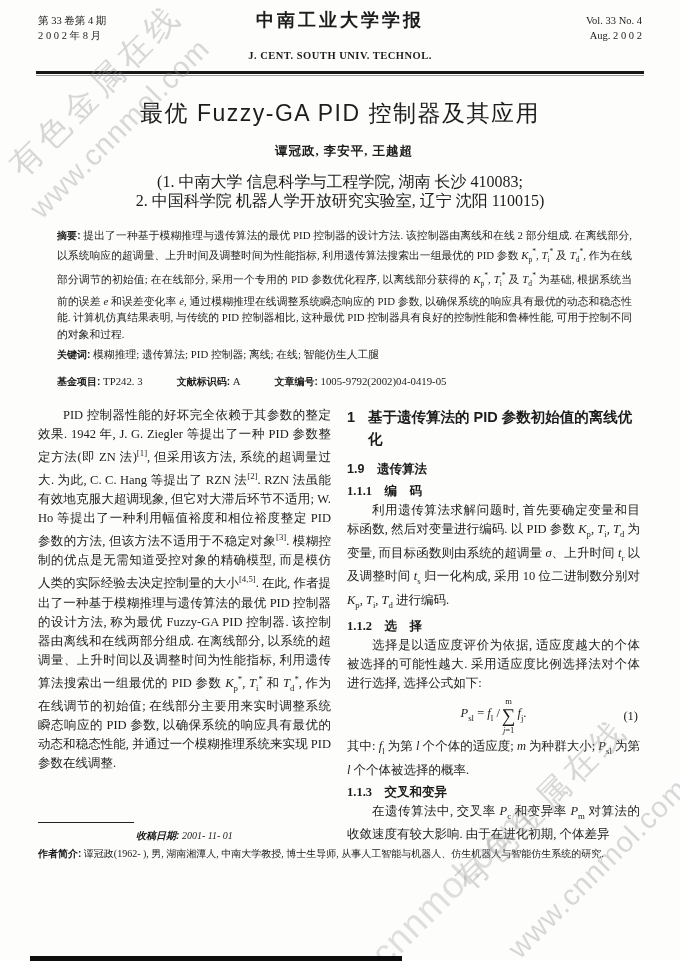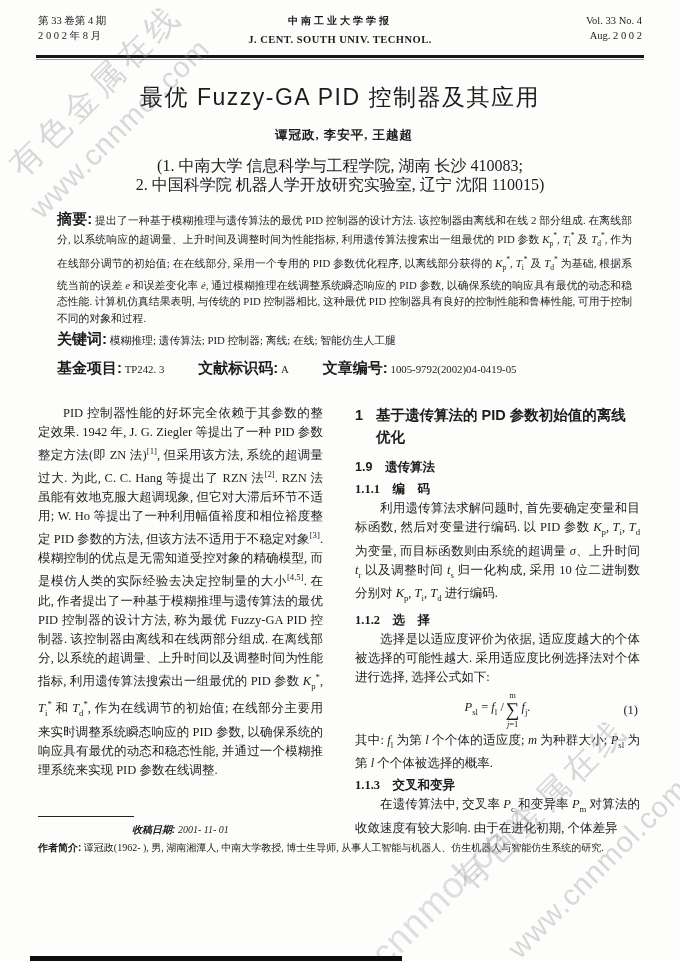--- a/index.html
+++ b/index.html
@@ -14,39 +14,39 @@
       font-family:"Liberation Sans","DejaVu Sans",sans-serif;}
   .wm-cn{font-size:33px;letter-spacing:5px;}
   .wm-www{font-size:29px;letter-spacing:1px;}
   .wm-big{font-size:37px;opacity:.26;}
   
   .jheader{display:flex;justify-content:space-between;align-items:flex-start;
            padding:13px 38px 4px 38px;font-size:10.5px;line-height:15px;}
   .jh-left,.jh-right{width:130px;}
   .jh-right{text-align:right;}
   .jh-center{flex:1;text-align:center;}
-  .jh-cn{font-size:10px;font-weight:bold;letter-spacing:3px;
+  .jh-cn{font-size:18px;font-weight:bold;letter-spacing:3px;
          font-family:"Liberation Sans","DejaVu Sans",sans-serif;text-align:center;}
-  .jh-en{font-size:10.5px;font-weight:bold;letter-spacing:.5px;margin-top:4px;}
+  .jh-en{font-size:10.5px;font-weight:bold;letter-spacing:.5px;margin-top:20px;}
   .rule{margin:4px 36px 0 36px;height:2.5px;background:#171717;}
   .rule2{margin:1px 36px 0 36px;height:1px;background:#9a9a9a;}
   
   .title{margin-top:22px;text-align:center;font-size:23px;font-weight:normal;
          letter-spacing:1.5px;
          font-family:"Liberation Sans","DejaVu Sans",sans-serif;}
   .authors{margin-top:14px;text-align:center;font-size:12.5px;font-weight:bold;letter-spacing:1px;padding-left:8px;}
   .affil{margin-top:12px;text-align:center;font-size:16px;line-height:19px;}
   
   .abs{margin:17px 48px 0 57px;font-size:10.8px;line-height:16.5px;text-align:justify;}
-  .abs b,.kw b,.clc b{font-family:"Liberation Sans","DejaVu Sans",sans-serif;font-size:15px;}
+  .abs b,.kw b,.clc b{font-family:"Liberation Sans","DejaVu Sans",sans-serif;font-size:10px;}
   .kw{margin:4px 48px 10px 57px;font-size:10.8px;line-height:17px;}
   .clc{margin:4px 48px 0 57px;font-size:10.8px;line-height:17px;display:flex;}
   .clc .pair{margin-right:34px;white-space:nowrap;}
   
-  .cols{display:flex;gap:32px;margin:26px 40px 0 38px;}
+  .cols{display:flex;gap:16px;margin:16px 40px 0 38px;}
   .col{flex:1;display:flex;flex-direction:column;font-size:12.5px;
        line-height:19px;text-align:justify;}
   .para{text-indent:2em;}
   .fnblock{margin-top:auto;padding-top:6px;}
   .fnsep{width:96px;height:1px;background:#222;margin-bottom:5px;}
   .fnline{font-size:10px;line-height:16px;text-align:center;text-indent:0;font-style:italic;}
   .fnline b{font-family:"Liberation Sans","DejaVu Sans",sans-serif;}
   .fullfn{margin:2px 40px 0 38px;font-size:10px;line-height:16.5px;}
   .fullfn b{font-family:"Liberation Sans","DejaVu Sans",sans-serif;}
   

